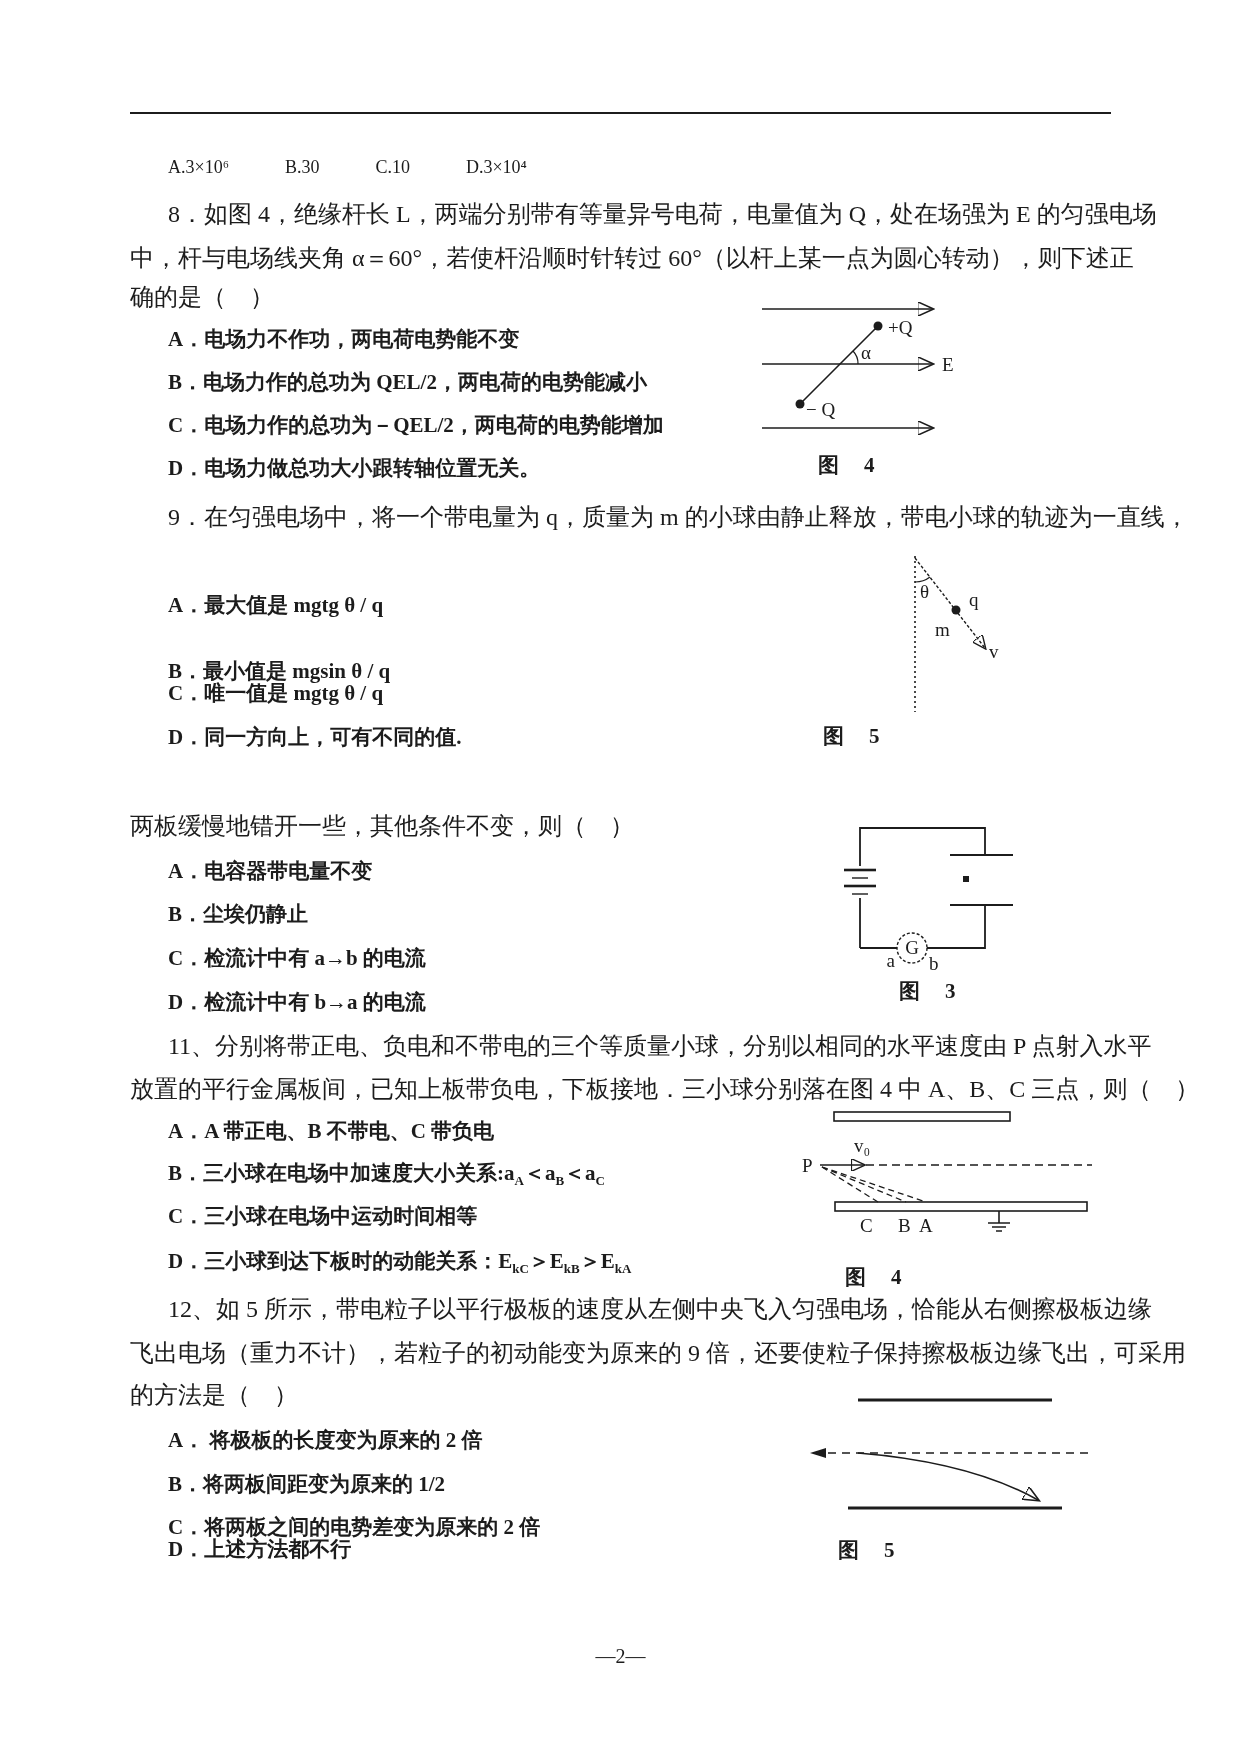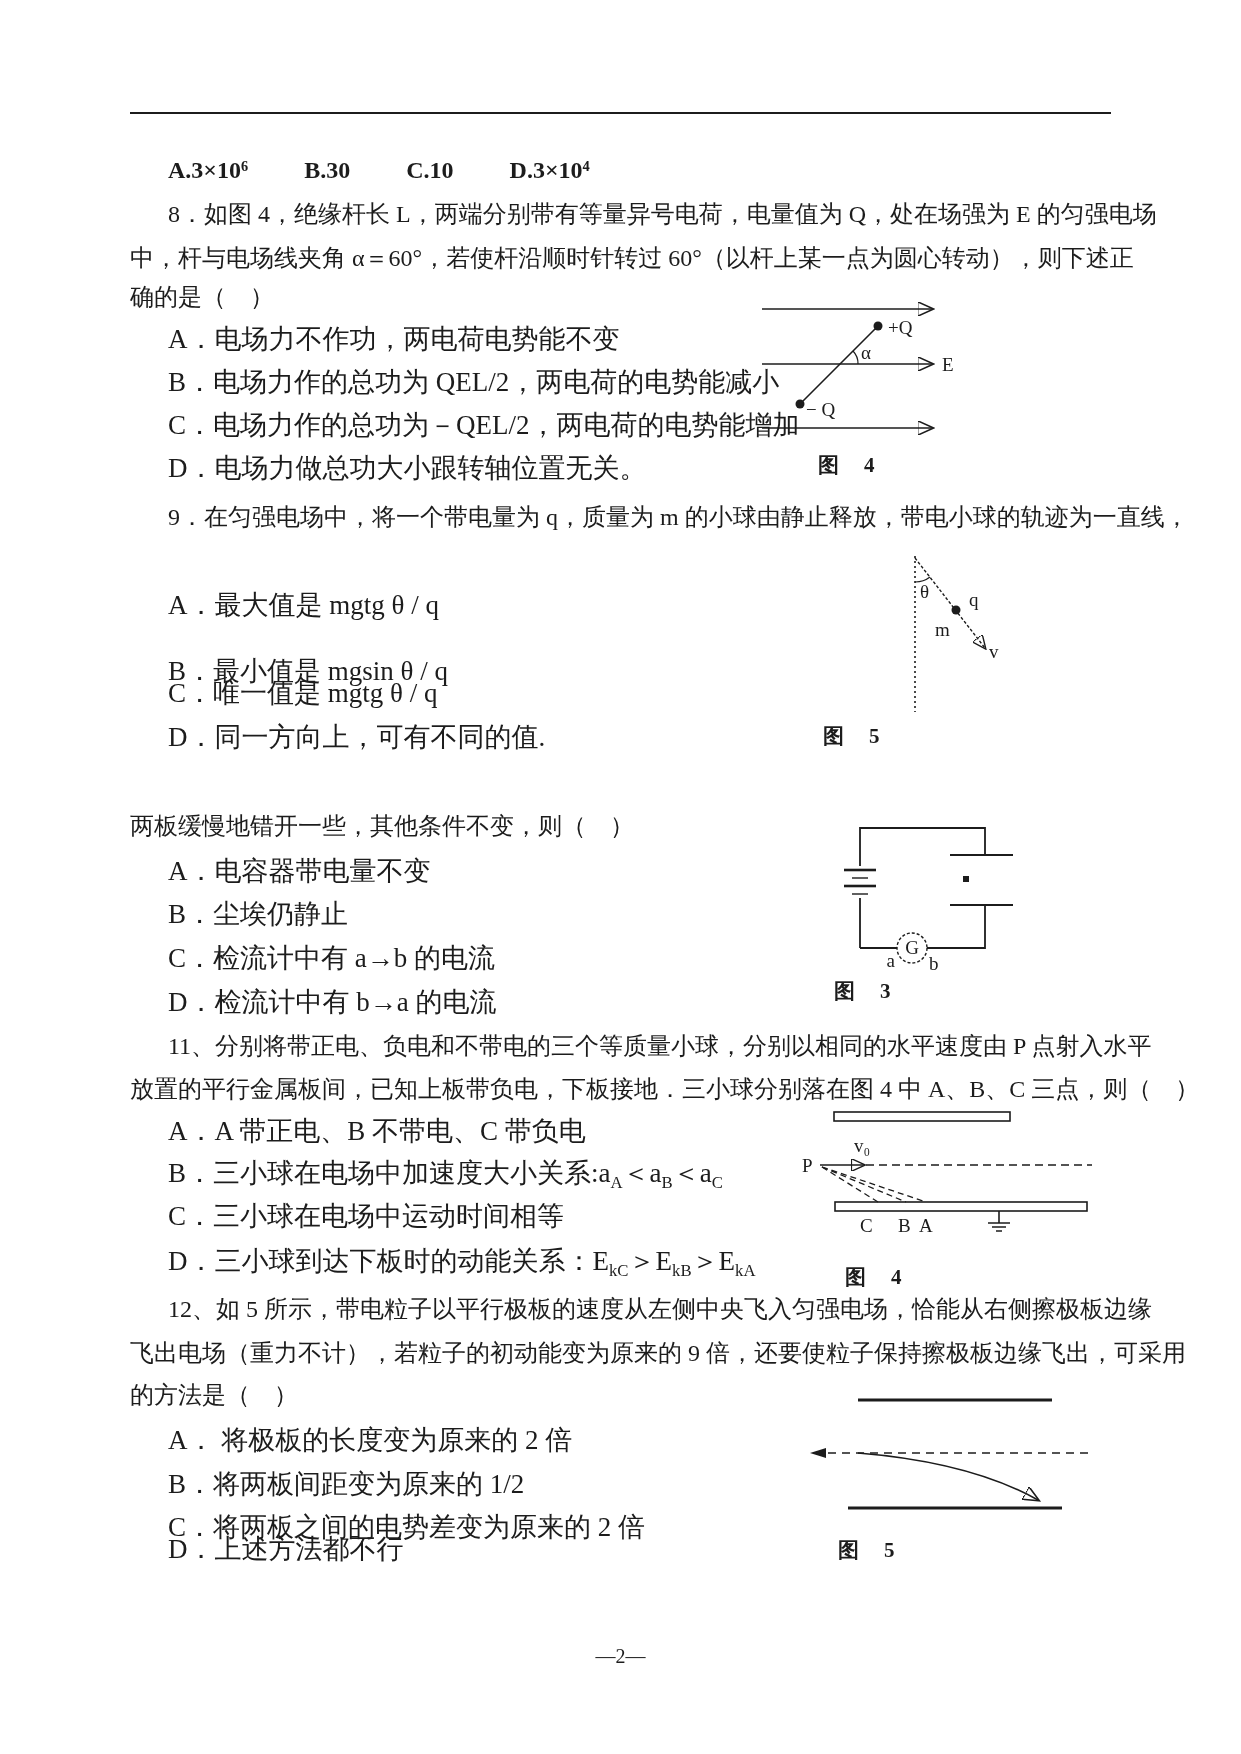--- a/index.html
+++ b/index.html
@@ -8,22 +8,22 @@
     width:1241px;height:1754px;
     background:#ffffff;
     font-family:"Liberation Serif","DejaVu Serif",serif;
     color:#1c1c1c;
     overflow:hidden;
   }
   .rule{position:absolute;left:130px;top:112px;width:981px;height:2px;background:#1c1c1c;}
   .ln{position:absolute;left:130px;width:981px;font-size:24px;line-height:27px;white-space:nowrap;}
   .ln.ind{text-indent:38px;}
   .stretch{text-align:justify;text-align-last:justify;}
-  .opt{position:absolute;left:168px;font-size:27px;line-height:27px;white-space:nowrap;}
-  .optrow{position:absolute;left:168px;font-size:24px;white-space:nowrap;font-weight:bold;}
+  .opt{position:absolute;left:168px;font-size:21px;line-height:27px;white-space:nowrap;font-weight:bold;}
+  .optrow{position:absolute;left:168px;font-size:18px;white-space:nowrap;}
   .optrow span{display:inline-block;margin-right:56px;}
   sub{font-size:0.62em;}
   .figcap{position:absolute;font-size:21px;font-weight:bold;letter-spacing:2px;white-space:nowrap;}
   .fig{position:absolute;}
   .fig text{font-family:"Liberation Serif","DejaVu Serif",serif;font-size:19px;fill:#1c1c1c;}
   .fig line,.fig path,.fig rect.pl{stroke:#1c1c1c;fill:none;}
   .footer{position:absolute;left:0;top:1645px;width:100%;text-align:center;font-size:20px;}
 </style>
 </head>
 <body>
@@ -100,21 +100,21 @@
     <line x1="9" y1="66" x2="41" y2="66" stroke-width="2.6"></line>
     <line x1="17" y1="74" x2="33" y2="74" stroke-width="1.4"></line>
     <line x1="115" y1="35" x2="178" y2="35" stroke-width="2.2"></line>
     <line x1="115" y1="85" x2="178" y2="85" stroke-width="2.2"></line>
     <rect x="128" y="56" width="6" height="6" fill="#1c1c1c" stroke="none"></rect>
     <circle cx="77" cy="128" r="15" fill="#ffffff" stroke="#1c1c1c" stroke-width="1.4" stroke-dasharray="3,2"></circle>
     <text x="77" y="134" text-anchor="middle">G</text>
     <text x="60" y="147" text-anchor="end">a</text>
     <text x="94" y="150">b</text>
   </svg>
-  <div class="figcap" style="left:834px;top:977px">图　3</div>
+  <div class="figcap" style="left:899px;top:977px">图　3</div>
 
   <div class="ln ind stretch" style="top:1033px">11、分别将带正电、负电和不带电的三个等质量小球，分别以相同的水平速度由 P 点射入水平</div>
   <div class="ln stretch" style="top:1076px">放置的平行金属板间，已知上板带负电，下板接地．三小球分别落在图 4 中 A、B、C 三点，则（　）</div>
   <div class="opt" style="top:1118px"><span>A．A 带正电、B 不带电、C 带负电</span></div>
   <div class="opt" style="top:1160px"><span>B．三小球在电场中加速度大小关系:a</span><sub>A</sub><span>＜a</span><sub>B</sub><span>＜a</span><sub>C</sub></div>
   <div class="opt" style="top:1203px"><span>C．三小球在电场中运动时间相等</span></div>
   <div class="opt" style="top:1248px"><span>D．三小球到达下板时的动能关系：E</span><sub>kC</sub><span>＞E</span><sub>kB</sub><span>＞E</span><sub>kA</sub></div>
 
   <svg class="fig" style="left:800px;top:1106px" width="300" height="146">
     <defs>

